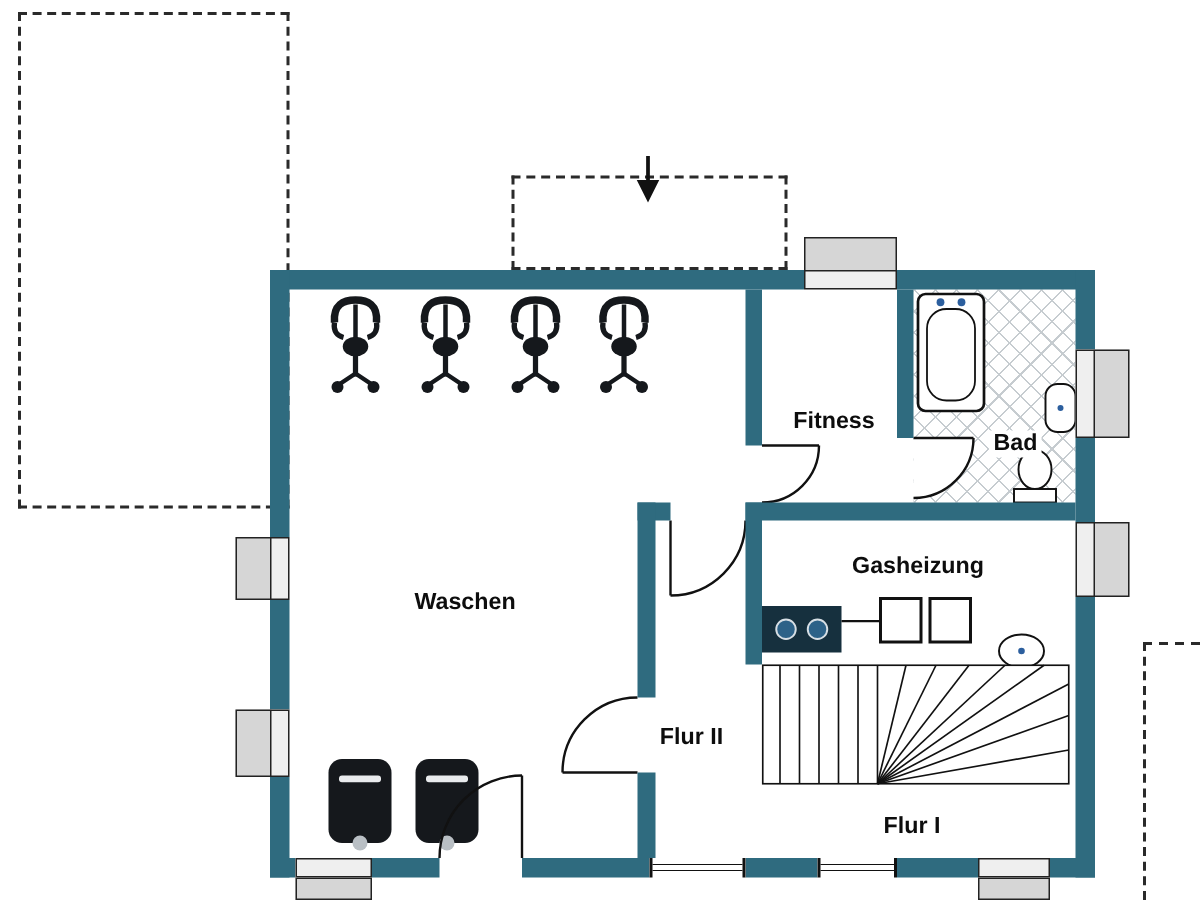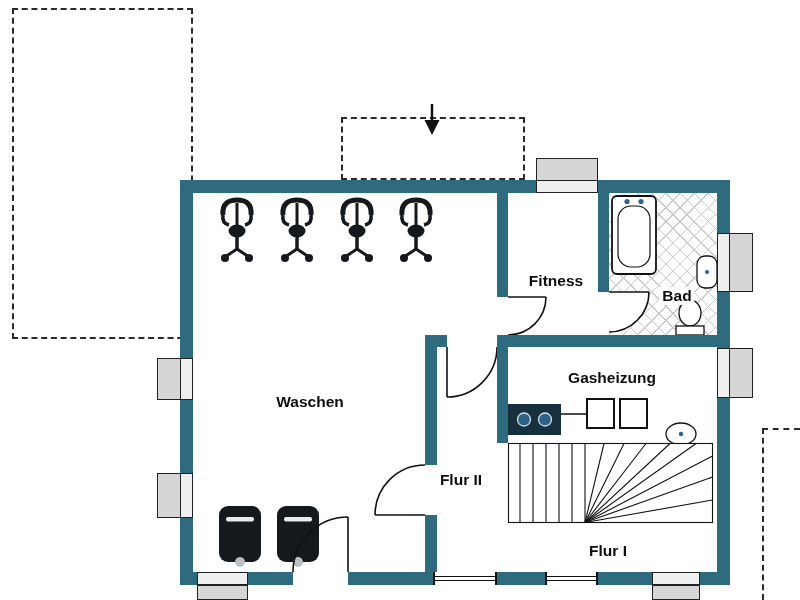--- a/index.html
+++ b/index.html
@@ -182,16 +182,16 @@
   <div class="win-glass" style="left:652px;top:572px;width:48px;height:13px"></div>
   <div class="win-outer" style="left:652px;top:585px;width:48px;height:15px"></div>
 
   <div class="door-glass" style="left:433px;top:572px;width:64px;height:13px"></div>
   <div class="door-glass" style="left:545px;top:572px;width:53px;height:13px"></div>
 
   <div class="room-label" style="left:310px;top:402px">Waschen</div>
   <div class="room-label" style="left:556px;top:281px">Fitness</div>
   <div class="room-label on-tiles" style="left:677px;top:296px">Bad</div>
   <div class="room-label" style="left:612px;top:378px">Gasheizung</div>
-  <div class="room-label" style="left:461px;top:480px">Flur II</div>
+  <div class="room-label" style="left:461px;top:492px">Flur II</div>
   <div class="room-label" style="left:608px;top:551px">Flur I</div>
 
 </div>
 
 </body></html>

